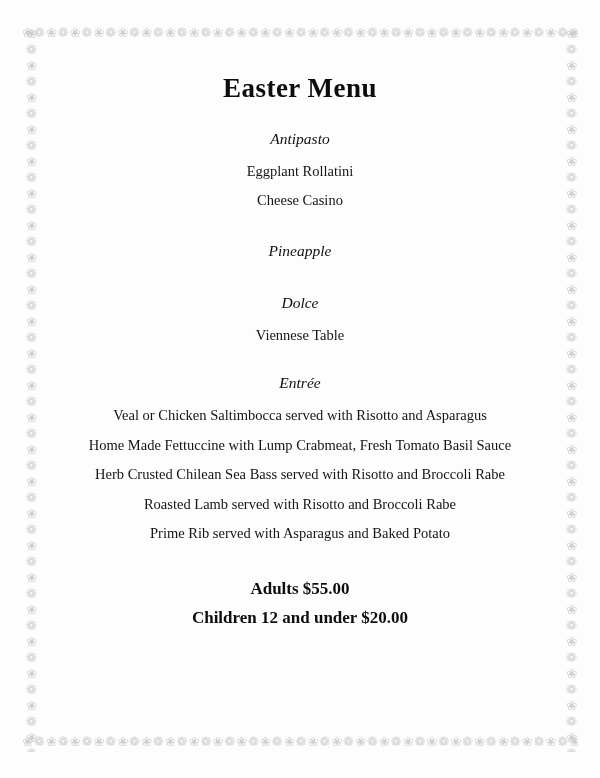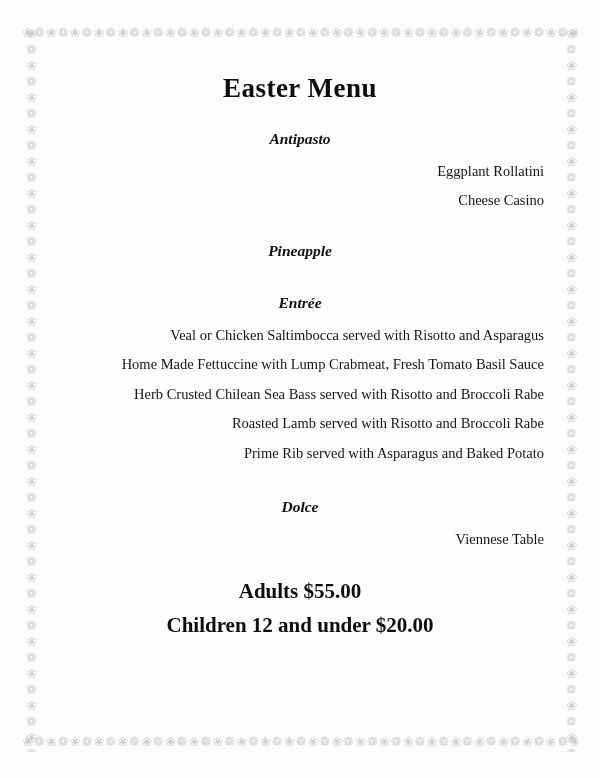--- a/index.html
+++ b/index.html
@@ -72,42 +72,41 @@
     font-weight: bold;
     letter-spacing: .5px;
     margin: 10px 0 26px 0;
     color: #0d0d0d;
   }
   .section {
     margin-bottom: 24px;
   }
   .section-heading {
     font-size: 15.5px;
-    font-weight: bold;
+    font-weight: normal;
     font-style: italic;
     margin: 0 0 12px 0;
     color: #101010;
   }
   .section-item {
     font-size: 14.5px;
     line-height: 1.55;
     margin: 0 0 7px 0;
     color: #141414;
     padding: 0 4px;
-    text-align: right;
   }
   .section-antipasto { margin-top: 2px; margin-bottom: 30px; }
   .section-insalata { margin-bottom: 34px; }
   .section-entree { margin-bottom: 34px; }
   .section-dolce { margin-bottom: 28px; }
   .pricing {
     margin-top: 18px;
   }
   .price-line {
-    font-size: 21px;
+    font-size: 17px;
     font-weight: bold;
     margin: 0 0 9px 0;
     color: #0d0d0d;
     text-align: center;
   }
 </style>
 </head>
 <body>
 
 <div class="page">
@@ -124,32 +123,32 @@
     <div class="section section-antipasto">
       <div class="section-heading">Antipasto</div>
       <div class="section-item">Eggplant Rollatini</div>
       <div class="section-item">Cheese Casino</div>
     </div>
 
     <div class="section section-insalata">
       <div class="section-heading">Pineapple</div>
     </div>
 
+    <div class="section section-dolce">
+      <div class="section-heading">Dolce</div>
+      <div class="section-item">Viennese Table</div>
+    </div>
+
     <div class="section section-entree">
       <div class="section-heading">Entrée</div>
       <div class="section-item">Veal or Chicken Saltimbocca served with Risotto and Asparagus</div>
       <div class="section-item">Home Made Fettuccine with Lump Crabmeat, Fresh Tomato Basil Sauce</div>
       <div class="section-item">Herb Crusted Chilean Sea Bass served with Risotto and Broccoli Rabe</div>
       <div class="section-item">Roasted Lamb served with Risotto and Broccoli Rabe</div>
       <div class="section-item">Prime Rib served with Asparagus and Baked Potato</div>
-    </div>
-
-    <div class="section section-dolce">
-      <div class="section-heading">Dolce</div>
-      <div class="section-item">Viennese Table</div>
     </div>
 
     <div class="pricing">
       <div class="price-line">Adults $55.00</div>
       <div class="price-line">Children 12 and under $20.00</div>
     </div>
 
   </div>
 </div>
 

